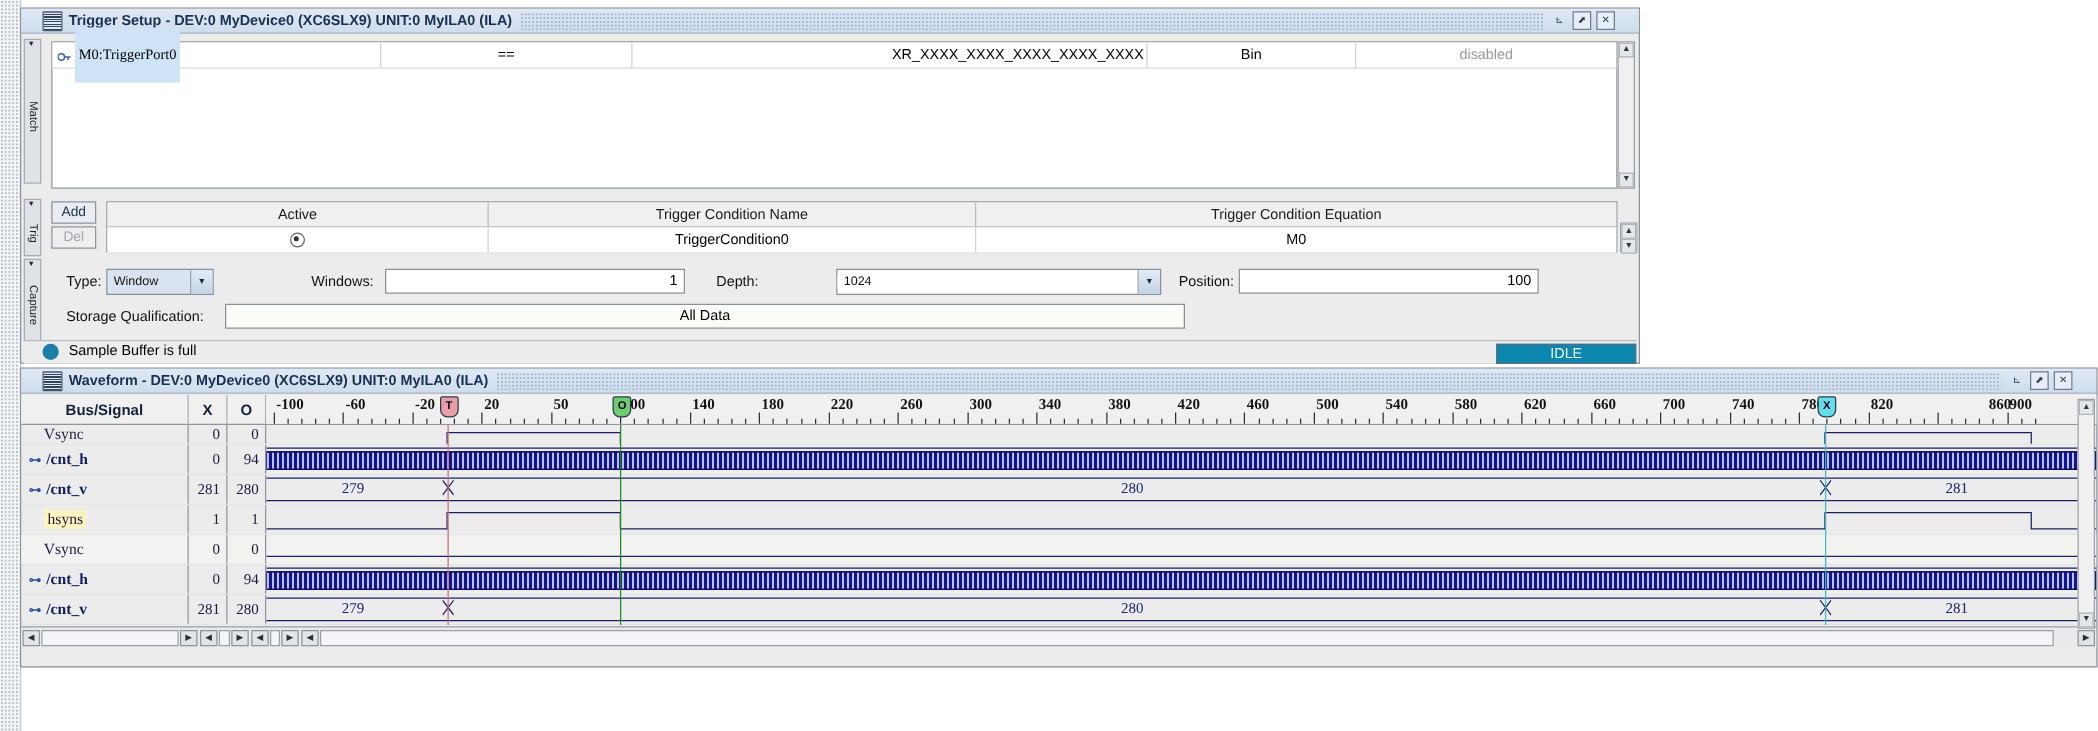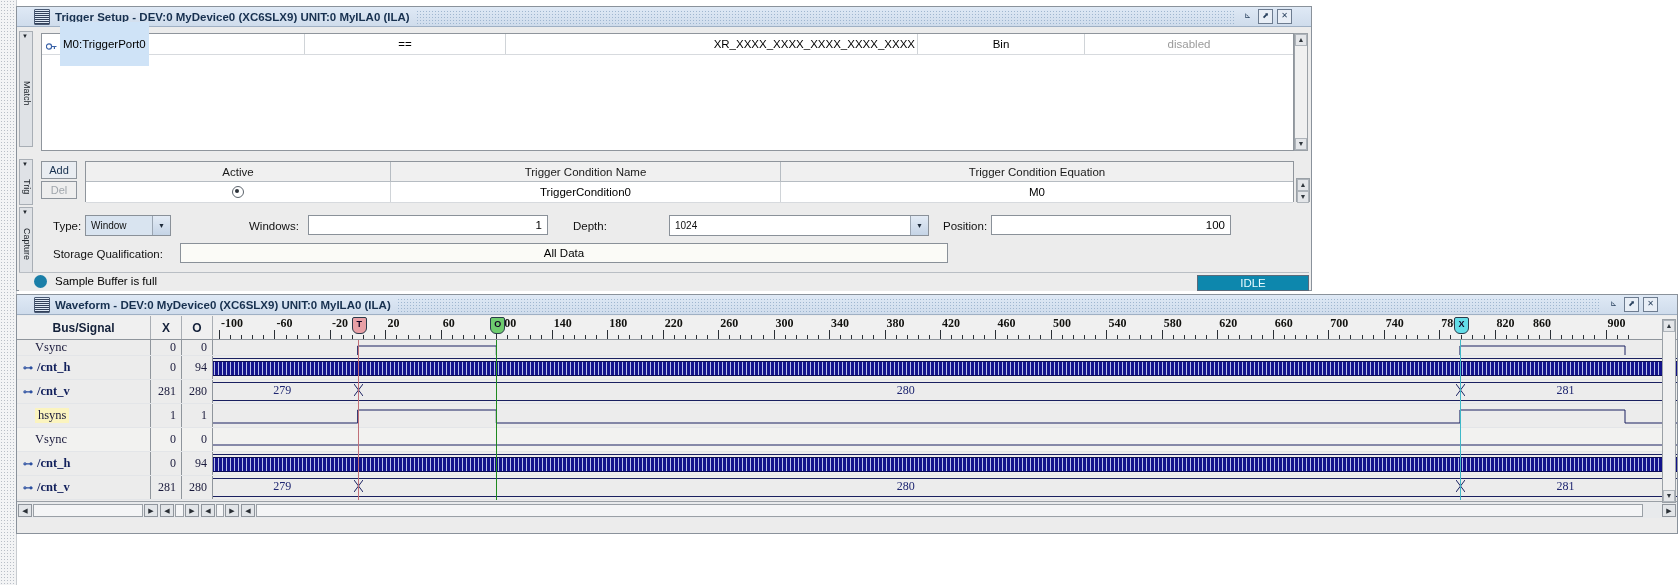--- a/index.html
+++ b/index.html
@@ -39,21 +39,21 @@
 
   .grid{position:absolute;background:#ffffff;border:1px solid #8f959c;box-sizing:border-box;}
   .ghead{display:flex;height:19px;background:#f0f0f0;border-bottom:1px solid #b6bcc2;}
   .gh{border-right:1px solid #b6bcc2;display:flex;align-items:center;justify-content:center;
       font-size:11.5px;color:#1a1a1a;box-sizing:border-box;}
   .grow{display:flex;height:20px;border-bottom:1px solid #d7dade;background:#fff;}
   .gc{border-right:1px solid #d0d4d8;display:flex;align-items:center;justify-content:center;
       font-size:11.5px;box-sizing:border-box;}
   .gc.left{justify-content:flex-start;padding-left:4px;}
   .gc.dim{color:#9b9b9b;}
-  .selcell{background:#cfe3f7;padding:16px 3px;}
+  .selcell{background:#cfe3f7;padding:16px 3px;font-family:Liberation Serif, serif;}
   .keyicon{display:inline-block;width:11px;height:9px;margin-right:3px;position:relative;top:1px;}
 
   .vscroll{position:absolute;width:14px;background:#f0f0f0;border:1px solid #9aa0a6;
            box-sizing:border-box;display:flex;flex-direction:column;justify-content:space-between;}
   .vsbtn{height:12px;background:#e4e6e9;border:1px solid #aeb4ba;box-sizing:border-box;
          font-size:7px;text-align:center;line-height:10px;color:#30373d;}
 
   
   .btnsm{width:36px;height:18px;border:1px solid #8d949c;background:#e9edf2;
          font-size:11px;text-align:center;line-height:17px;color:#17304f;box-sizing:border-box;}
@@ -316,21 +316,21 @@
             <div class="tick min" style="left: 139.108px;"></div>
             <div class="tick min" style="left: 150.2px;"></div>
             <div class="tick min" style="left: 161.292px;"></div>
             <div class="tick maj" style="left: 172.385px;"></div>
             <div class="tlabel" style="left: 174.385px;">20</div>
             <div class="tick min" style="left: 183.477px;"></div>
             <div class="tick min" style="left: 194.569px;"></div>
             <div class="tick min" style="left: 205.662px;"></div>
             <div class="tick min" style="left: 216.754px;"></div>
             <div class="tick maj" style="left: 227.846px;"></div>
-            <div class="tlabel" style="left: 229.846px;">60</div>
+            <div class="tlabel" style="left: 229.846px;">50</div>
             <div class="tick min" style="left: 238.938px;"></div>
             <div class="tick min" style="left: 250.031px;"></div>
             <div class="tick min" style="left: 261.123px;"></div>
             <div class="tick min" style="left: 272.215px;"></div>
             <div class="tick maj" style="left: 283.308px;"></div>
             <div class="tlabel" style="left: 285.308px;">100</div>
             <div class="tick min" style="left: 294.4px;"></div>
             <div class="tick min" style="left: 305.492px;"></div>
             <div class="tick min" style="left: 316.585px;"></div>
             <div class="tick min" style="left: 327.677px;"></div>
@@ -436,21 +436,21 @@
             <div class="tick min" style="left: 1248.34px;"></div>
             <div class="tick min" style="left: 1259.43px;"></div>
             <div class="tick min" style="left: 1270.52px;"></div>
             <div class="tick maj" style="left: 1281.62px;"></div>
             <div class="tlabel" style="left: 1283.62px;">820</div>
             <div class="tick min" style="left: 1292.71px;"></div>
             <div class="tick min" style="left: 1303.8px;"></div>
             <div class="tick min" style="left: 1314.89px;"></div>
             <div class="tick min" style="left: 1325.98px;"></div>
             <div class="tick maj" style="left: 1337.08px;"></div>
-            <div class="tlabel" style="left: 1320px;">860</div>
+            <div class="tlabel" style="left: 1378px;">860</div>
             <div class="tick min" style="left: 1348.17px;"></div>
             <div class="tick min" style="left: 1359.26px;"></div>
             <div class="tick min" style="left: 1370.35px;"></div>
             <div class="tick min" style="left: 1381.45px;"></div>
             <div class="tick maj" style="left: 1392.54px;"></div>
             <div class="tlabel" style="left: 1394.54px;">900</div>
             <div class="tick min" style="left: 1403.63px;"></div>
             <div class="tick min" style="left: 1414.72px;"></div>
             <div class="flag" style="left: 138.654px; background: rgb(232, 160, 166); border: 1px solid rgb(42, 58, 74); border-radius: 2px 2px 6px 6px;">T</div>
             <div class="flag" style="left: 277.308px; background: rgb(110, 203, 110); border: 1px solid rgb(42, 58, 74); border-radius: 2px 2px 6px 6px;">O</div>

